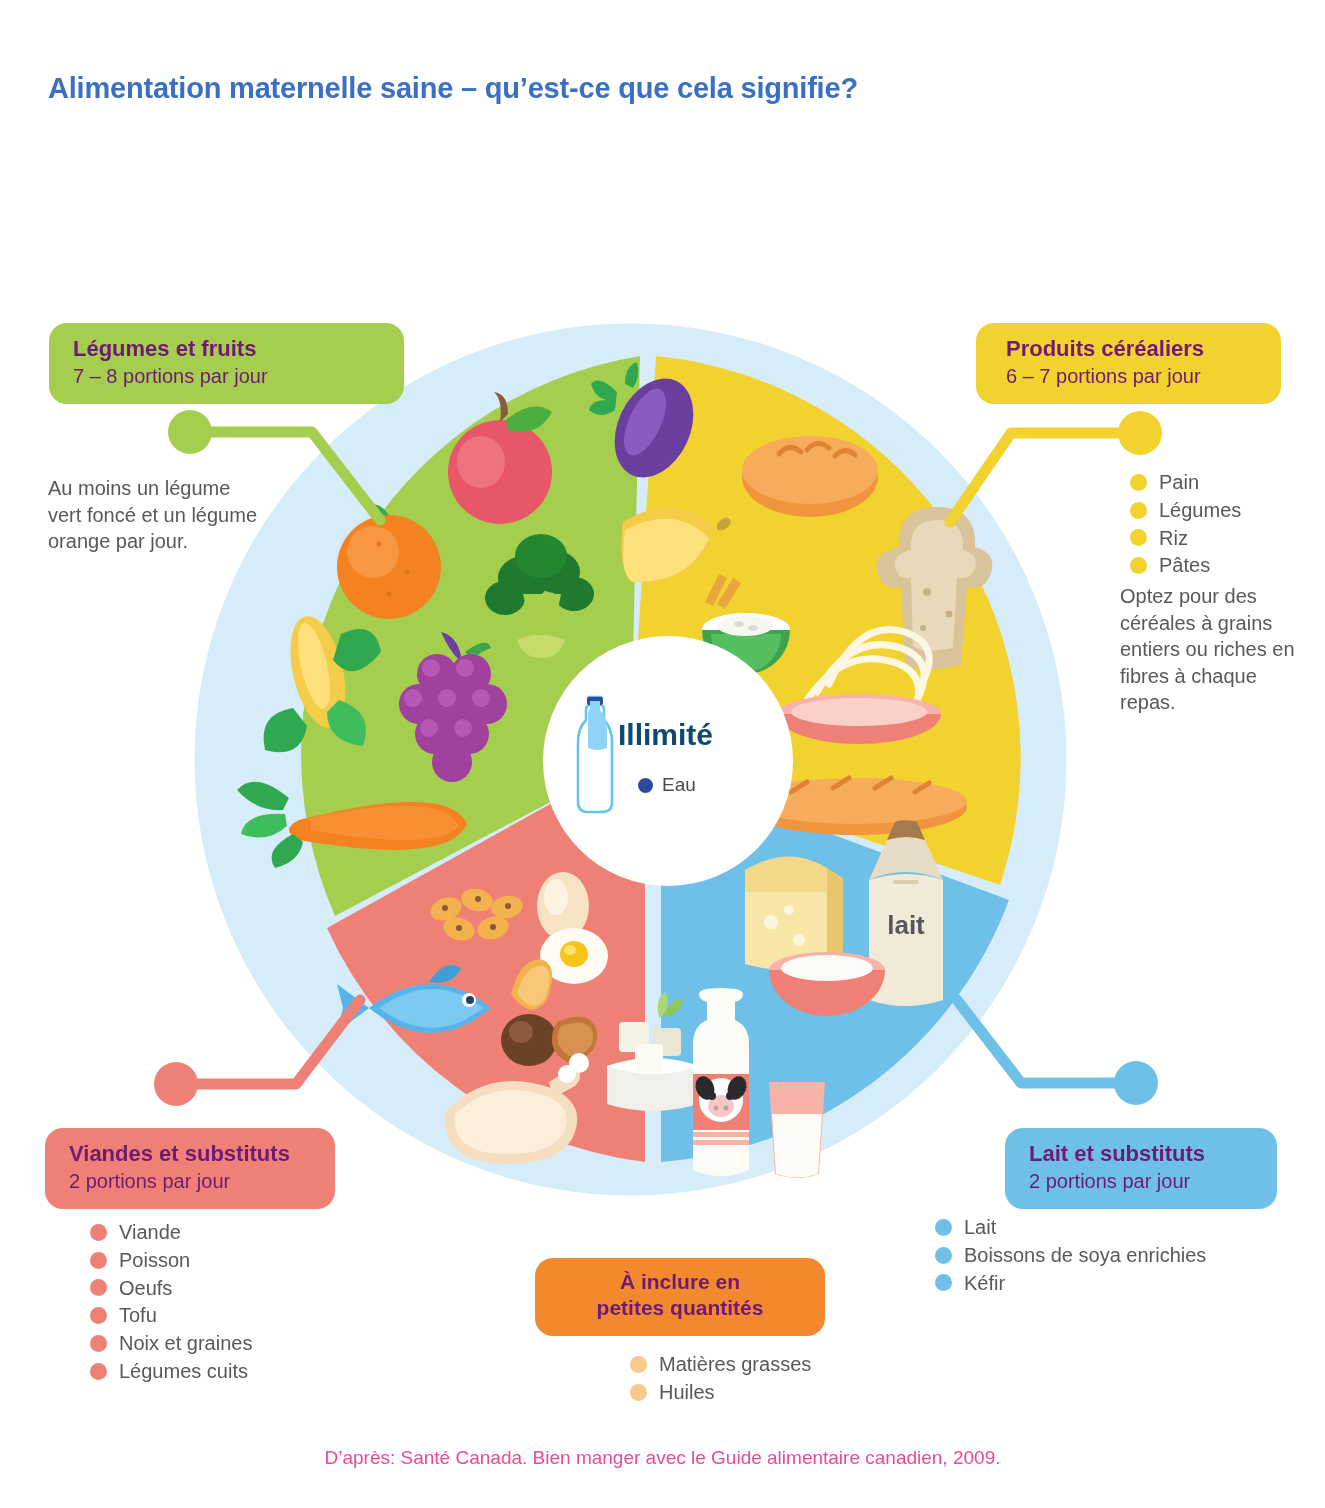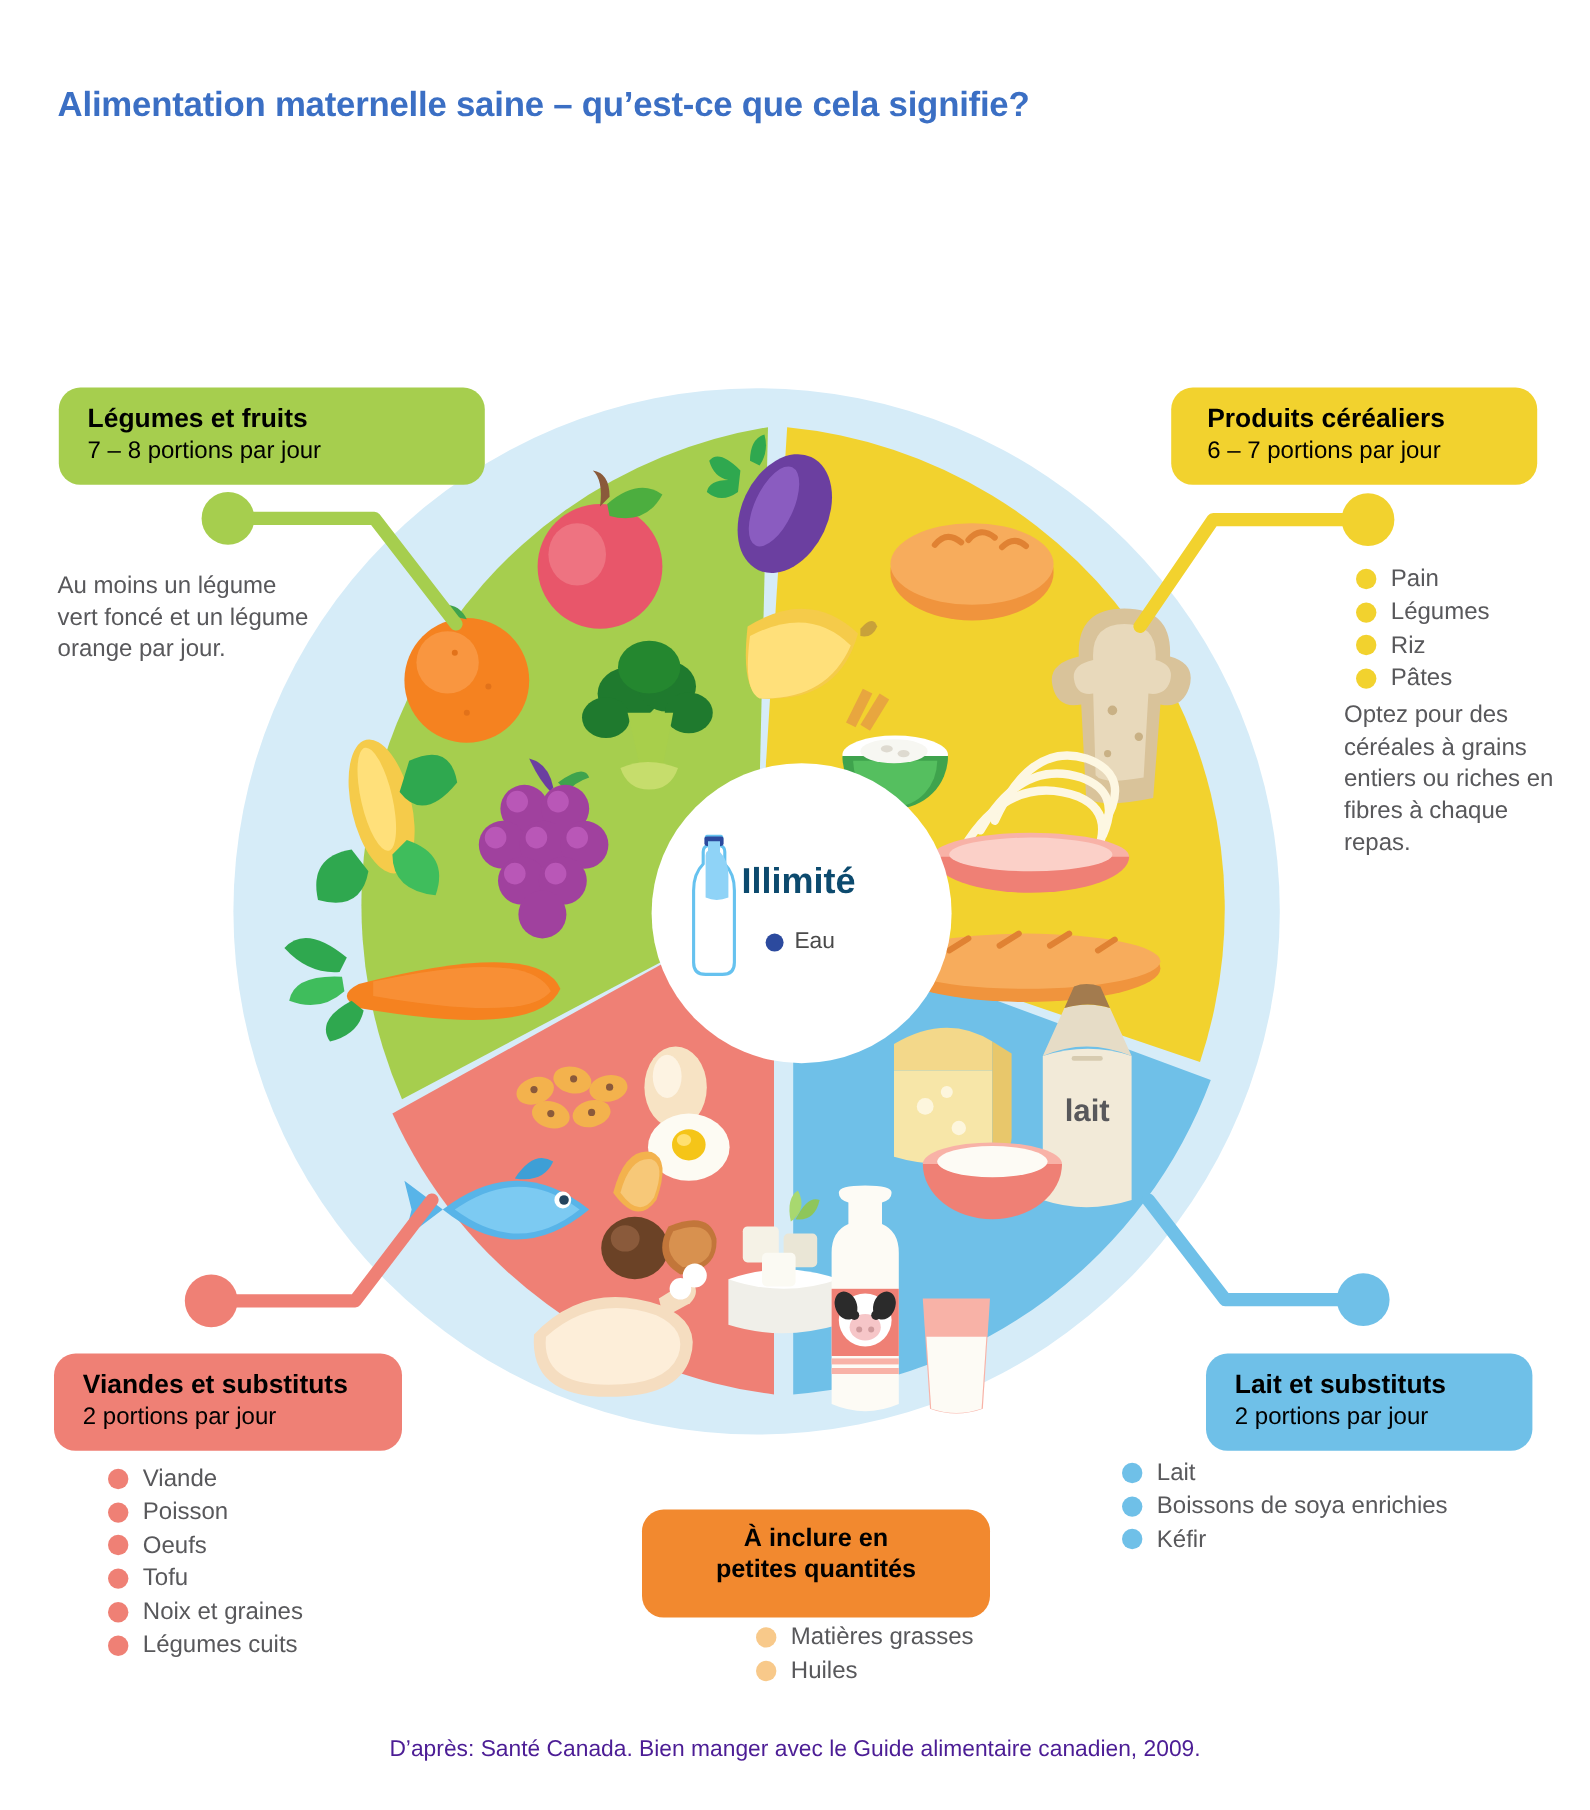--- a/index.html
+++ b/index.html
@@ -42,33 +42,33 @@
     font-size:19px;color:#4a4a4a;white-space:nowrap;
     display:flex;align-items:center;gap:9px;
   }
   #center-sub .dot{
     width:15px;height:15px;border-radius:50%;background:#2c4a9e;display:inline-block;
   }
   #water-bottle{left:571px;top:694px;width:48px;height:124px;}
 
   
   .pill{
-    position:absolute;border-radius:18px;color:#000000;
+    position:absolute;border-radius:18px;color:#701a75;
     padding:13px 24px 16px 24px;box-sizing:border-box;
   }
   .pill .t1{font-size:22px;font-weight:bold;line-height:1.15;white-space:nowrap;}
   .pill .t2{font-size:20px;font-weight:normal;line-height:1.2;white-space:nowrap;margin-top:3px;}
   .pill.two .t1{white-space:normal;}
 
   #pill-veg {left:49px; top:323px; width:355px;background:#a6ce4e;}
   #pill-grain{left:976px;top:323px;width:305px;background:#f2d22e;padding-left:30px;}
   #pill-meat {left:45px; top:1128px;width:290px;background:#ef8075;}
   #pill-milk {left:1005px;top:1128px;width:272px;background:#6fc0e8;}
   #pill-fat  {left:535px;top:1258px;width:290px;background:#f2892f;text-align:center;
-              padding:11px 18px 26px 18px;}
+              padding:11px 18px 14px 18px;}
   #pill-fat .t1{font-size:21px;line-height:1.25;white-space:normal;}
 
   
   .blist{position:absolute;}
   .blist .row{display:flex;align-items:center;gap:12px;margin-bottom:3px;}
   .blist .bdot{width:17px;height:17px;border-radius:50%;flex:0 0 auto;}
   .blist .btxt{font-size:20px;color:#58585b;line-height:1.24;white-space:nowrap;}
 
   #list-grain{left:1130px;top:470px;}
   #list-grain .bdot{background:#f2d22e;}
@@ -80,21 +80,21 @@
   #list-fat .bdot{background:#f8c98a;}
 
   
   .note{position:absolute;font-size:20px;color:#58585b;line-height:1.33;}
   #note-veg{left:48px;top:475px;width:215px;}
   #note-grain{left:1120px;top:583px;width:195px;}
 
   
   #footer{
     left:0;top:1447px;width:1325px;text-align:center;
-    font-size:19px;color:#4c1d95;
+    font-size:19px;color:#ec4899;
   }
 
   
   #connectors{left:0;top:0;width:1325px;height:1508px;pointer-events:none;}
 </style>
 </head>
 <body>
 
 <div class="abs" id="page-title">Alimentation maternelle saine – qu’est-ce que cela signifie?</div>
 

